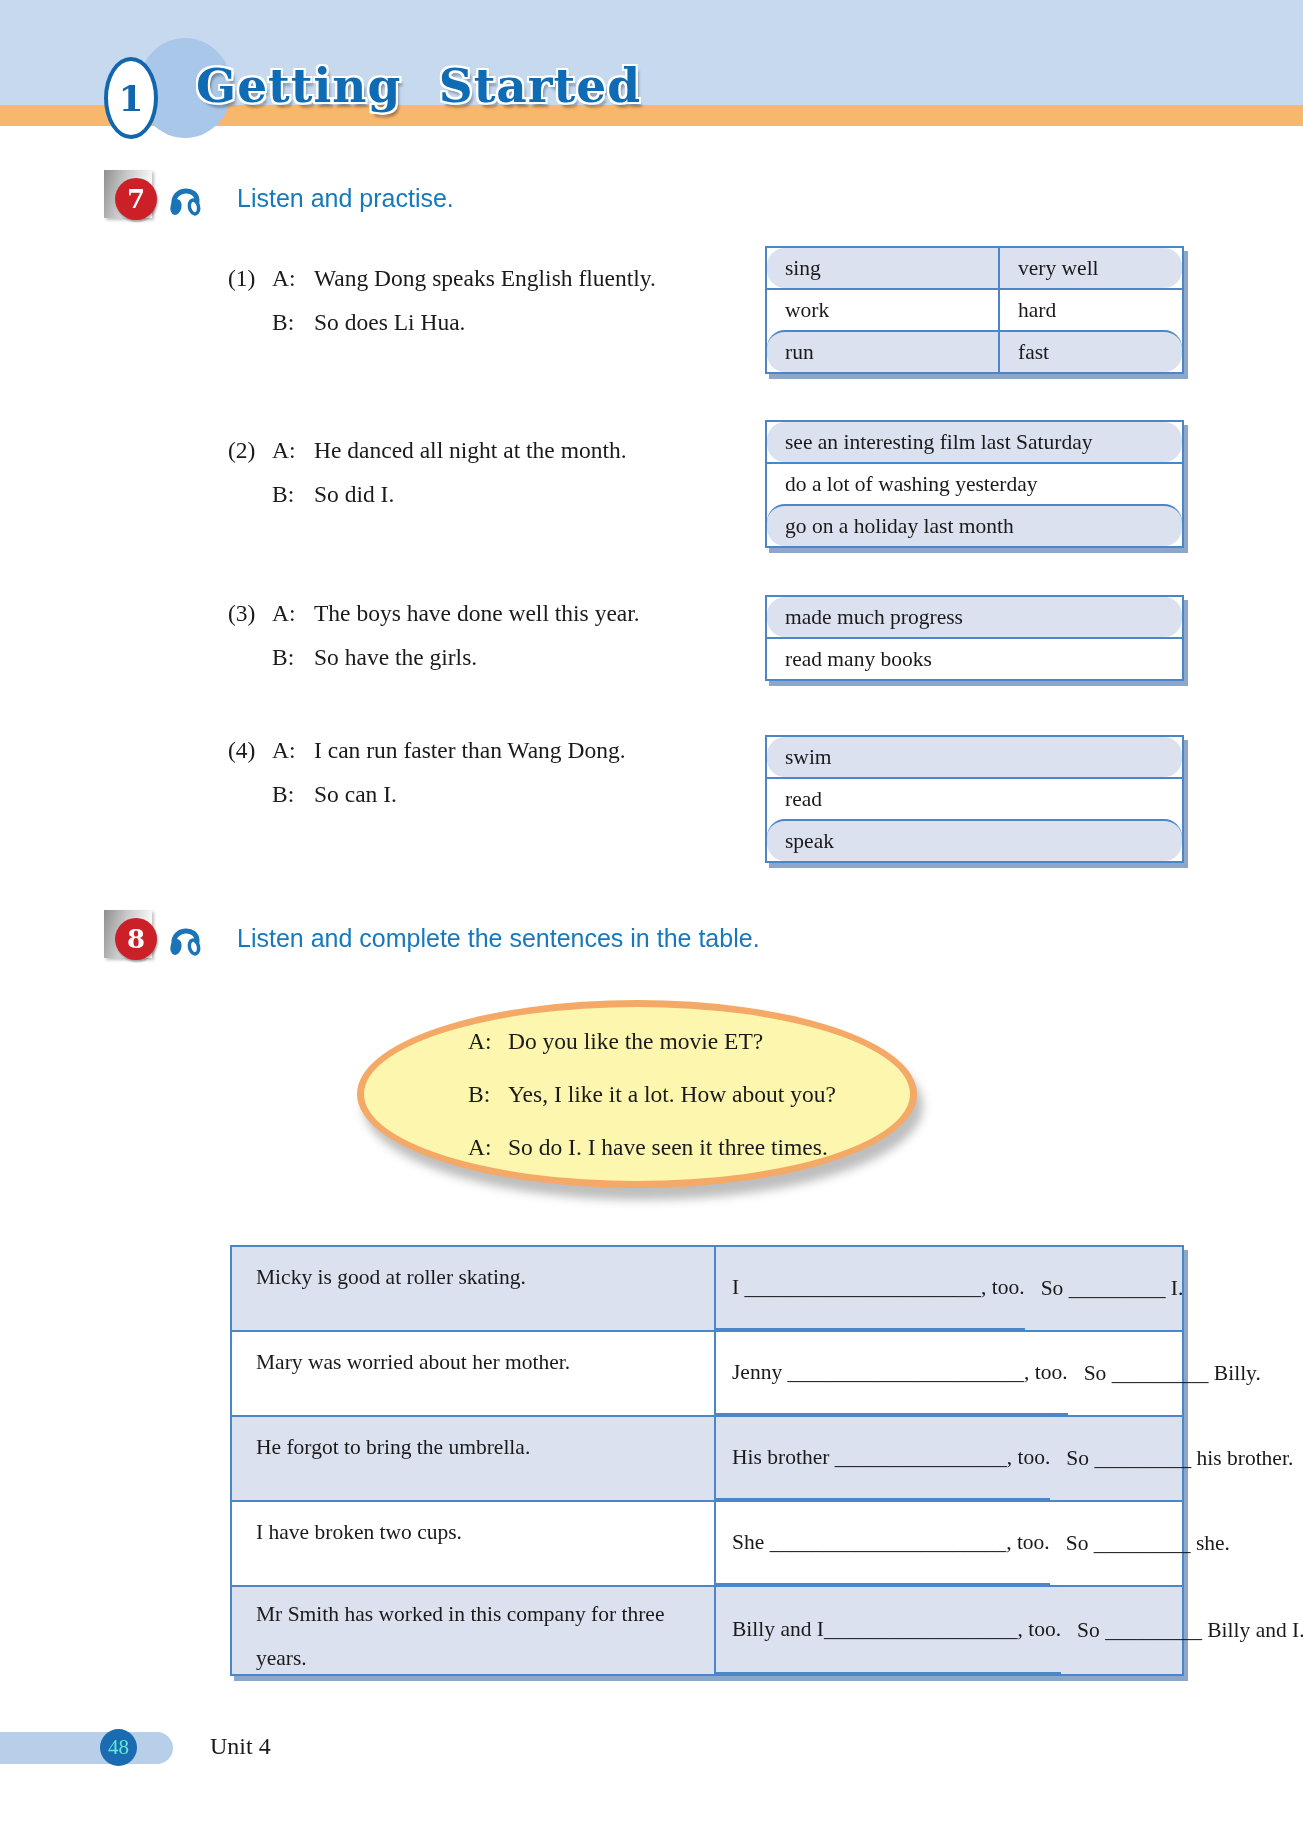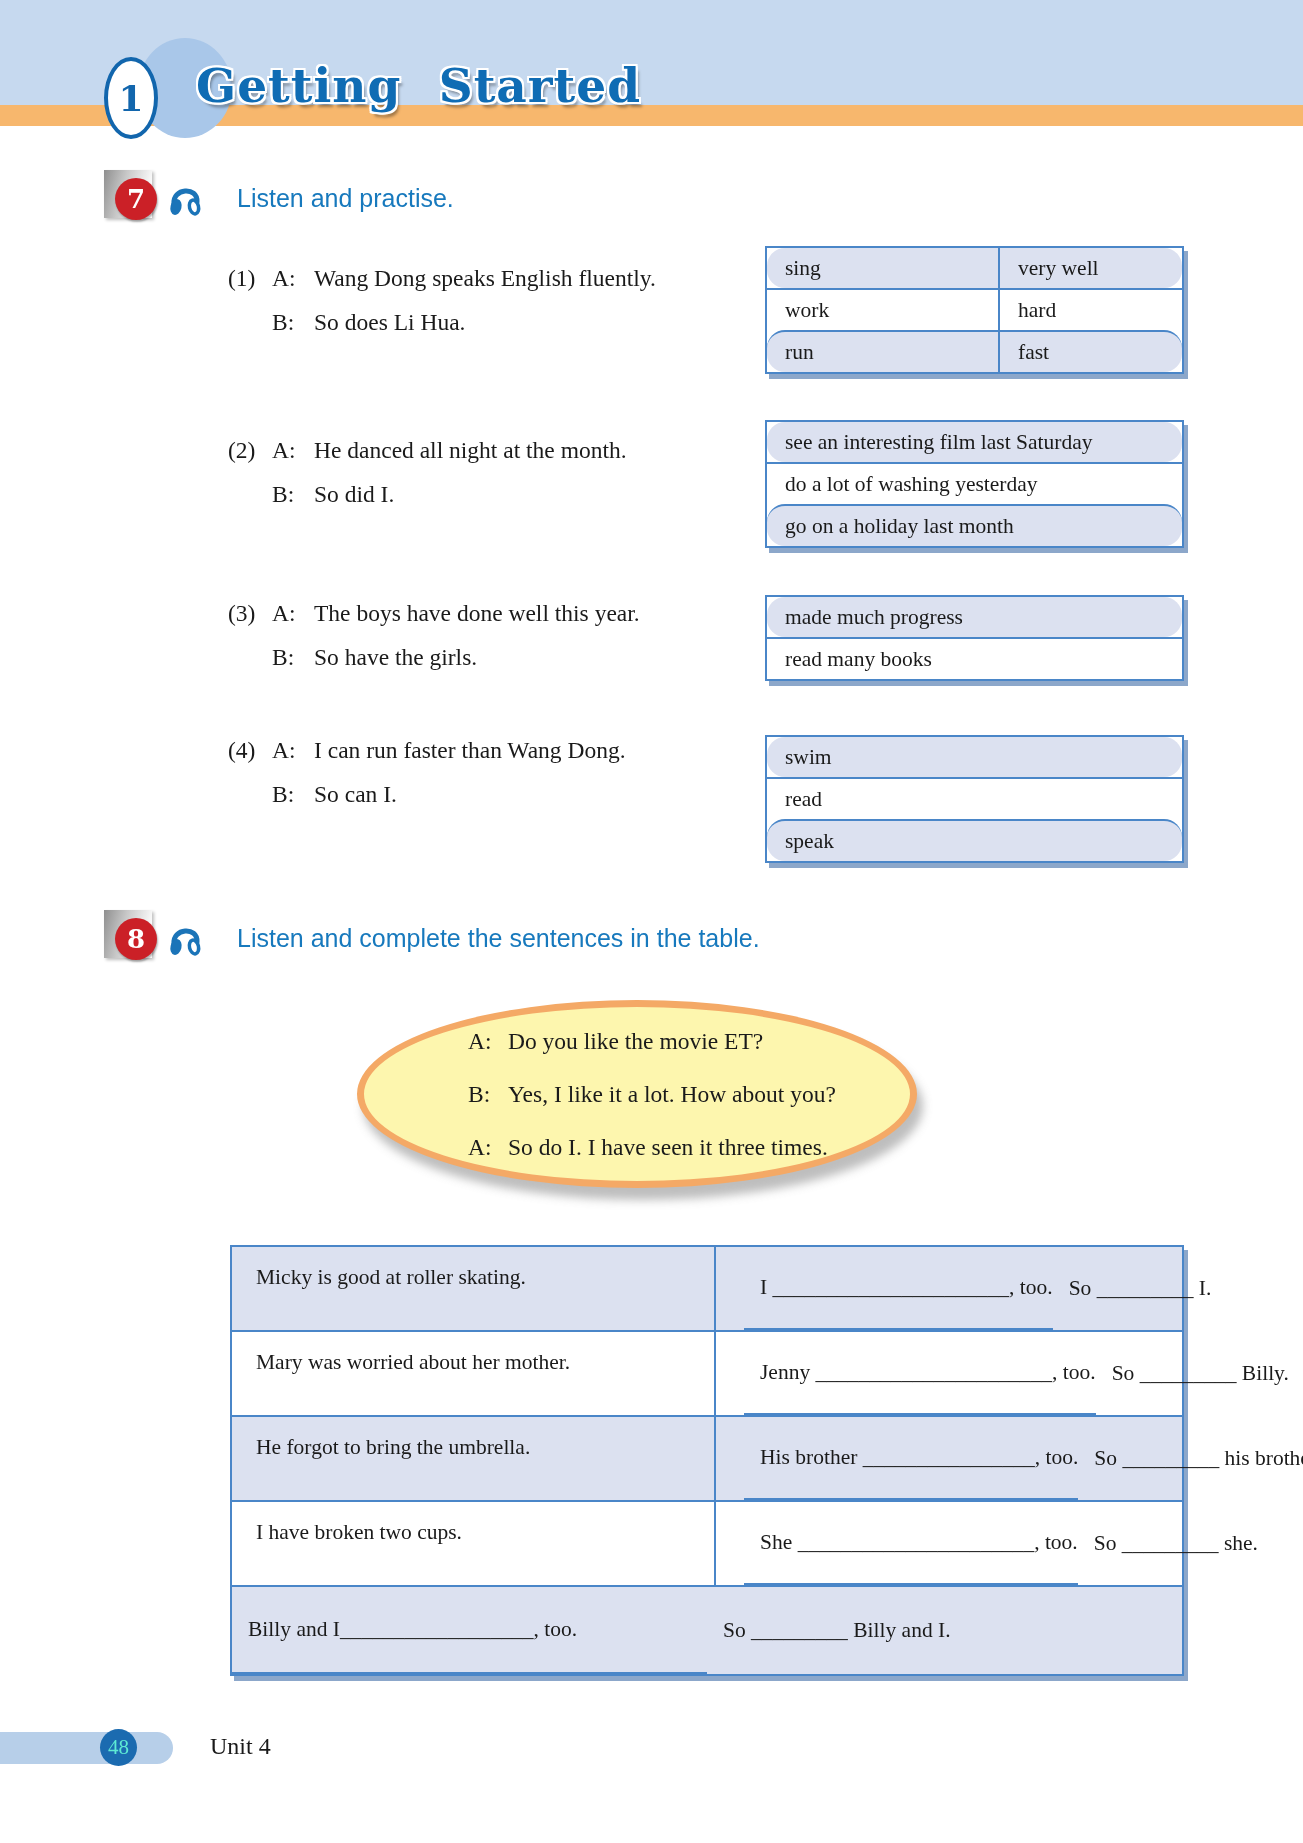--- a/index.html
+++ b/index.html
@@ -46,21 +46,21 @@
   
   .bubble{left:357px;top:1000px;width:546px;height:174px;border-radius:50%;background:#fdf6ae;
       border:7px solid #f4a966;box-shadow:6px 12px 10px rgba(110,110,110,0.45);
       display:flex;flex-direction:column;justify-content:center;}
   .bubble-line{padding-left:104px;font-size:23.5px;line-height:53px;white-space:nowrap;}
   .bubble-sp{display:inline-block;width:40px;}
 
   
   .btable{left:230px;top:1245px;width:950px;border:2px solid #4a86c8;box-shadow:4px 5px 0 rgba(46,95,158,0.55);
       background:#fff;}
-  .brow{display:flex;border-top:2px solid #4a86c8;gap:28px;}
+  .brow{display:flex;border-top:2px solid #4a86c8;}
   .brow:first-child{border-top:none;}
   .brow.lav{background:#dce1f0;}
   .bleft{flex:0 0 458px;border-right:2px solid #4a86c8;padding:9px 0 0 24px;font-size:21.5px;
       line-height:43px;}
   .bright{flex:1;display:flex;flex-direction:row;}
   .bsub{flex:1;display:flex;align-items:center;padding-left:16px;font-size:21.5px;white-space:nowrap;}
   .bsub.first{border-bottom:2px solid #4a86c8;}
   .h85{height:83px;}
   .h87{height:87px;}
 
@@ -205,20 +205,21 @@
       </div>
     </div>
     <div class="brow h85">
       <div class="bleft">I have broken two cups.</div>
       <div class="bright">
         <div class="bsub first">She ______________________, too.</div>
         <div class="bsub">So _________ she.</div>
       </div>
     </div>
     <div class="brow lav h87">
+      <div class="bleft" style="padding-top:5px;line-height:44px;">Mr Smith has worked in this company for three years.</div>
       <div class="bright">
         <div class="bsub first">Billy and I__________________, too.</div>
         <div class="bsub">So _________ Billy and I.</div>
       </div>
     </div>
   </div>
 
   <div class="abs footer-pill"></div>
   <div class="abs footer-circle">
     <span>48</span>

